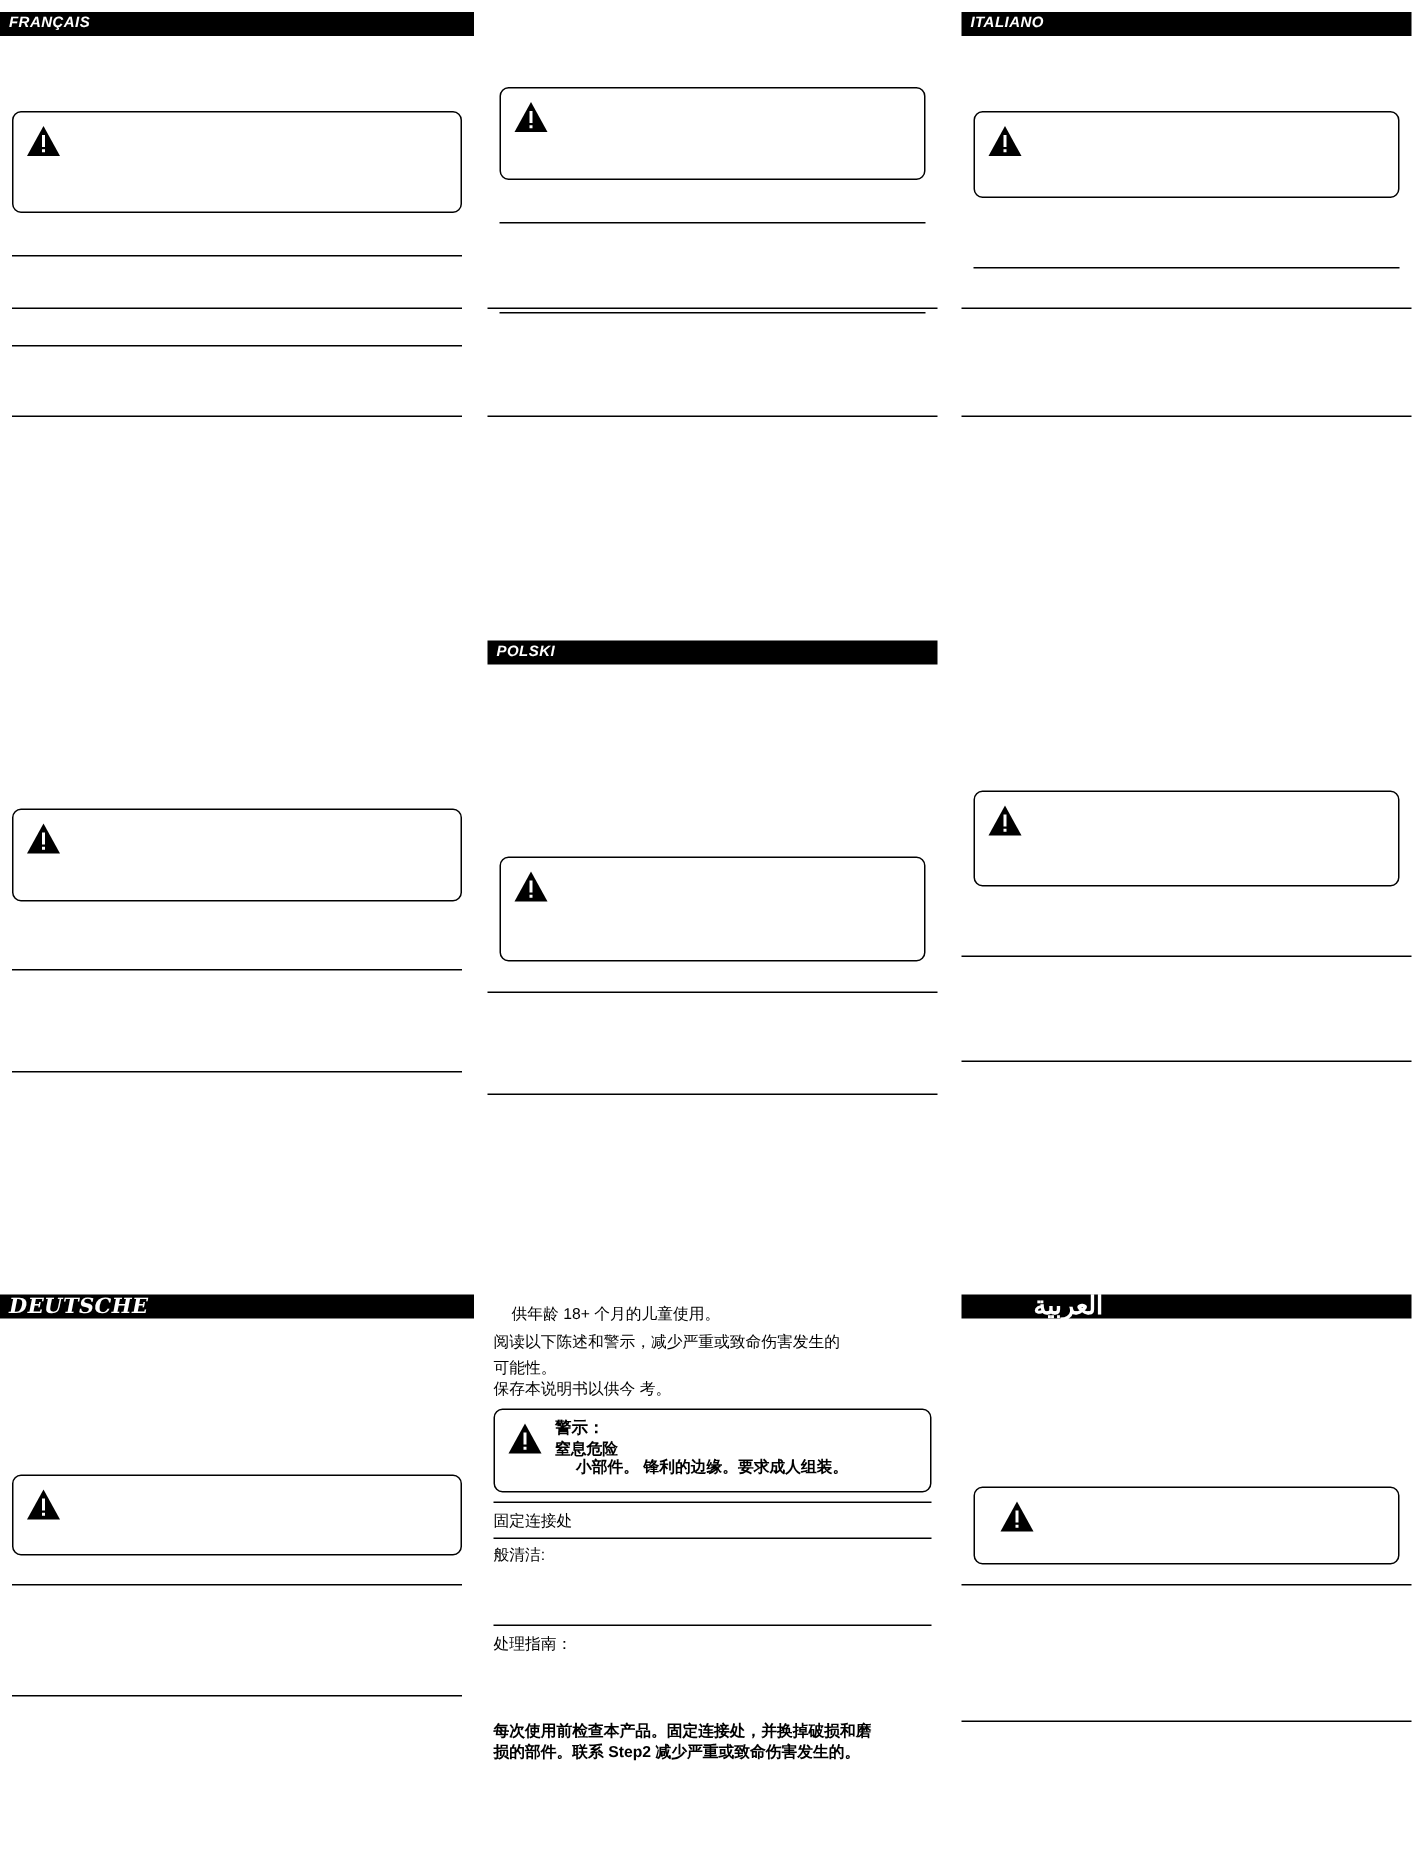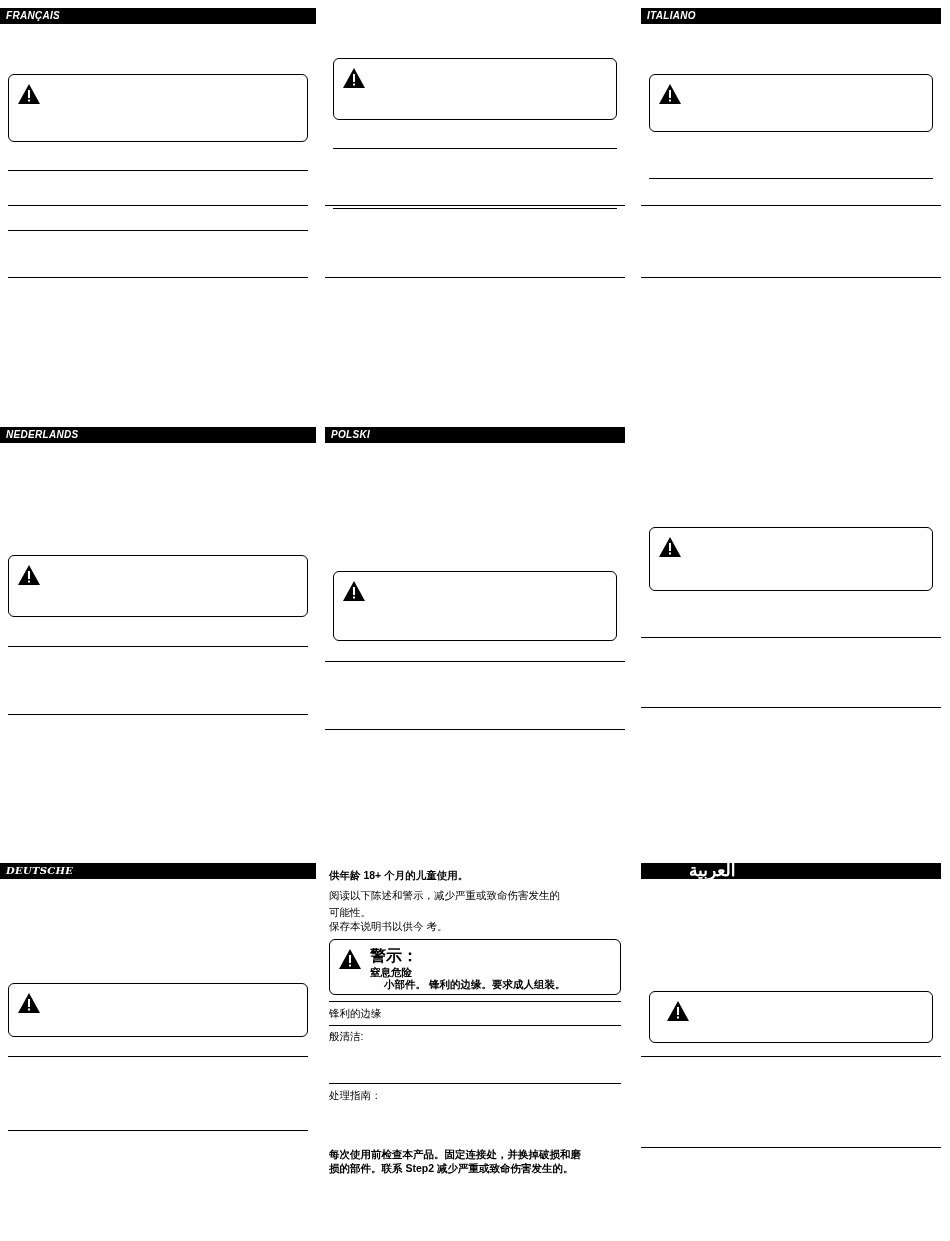--- a/index.html
+++ b/index.html
@@ -47,26 +47,26 @@
   .lang-bar.rtl {
     text-align: left;
     font-weight: bold;
     font-style: normal;
     font-size: 17px;
     padding-left: 48px;
   }
   .lang-bar.fraktur {
     font-family: "DejaVu Serif", serif;
     font-weight: bold;
-    font-size: 10px;
+    font-size: 14px;
   }
   .age-line {
     font-size: 10.5px;
-    font-weight: bold;
-    margin: 5px 0 6px 0;
+    font-weight: normal;
+    margin: 5px 0 6px 12px;
     min-height: 12px;
   }
   .body-text {
     font-size: 10.5px;
     line-height: 1.25;
     margin: 0 0 4px 0;
     min-height: 11px;
   }
   .warn-box {
     border: 1.6px solid #000000;
@@ -82,21 +82,21 @@
     margin-right: 8px;
     margin-top: 2px;
   }
   .warn-tri svg { display: block; }
   .warn-text {
     font-size: 10.5px;
     line-height: 1.2;
   }
   .warn-title {
     font-weight: bold;
-    font-size: 16px;
+    font-size: 11px;
   }
   .warn-sub {
     font-weight: bold;
     font-size: 10.5px;
   }
   .warn-detail {
     font-weight: bold;
     font-size: 10.5px;
     margin-top: 0;
     margin-left: 14px;
@@ -236,21 +236,20 @@
   <div style="position:absolute; left:8px;  top:205px; width:300px; border-top:1.3px solid #000;"></div>
   <div style="position:absolute; left:8px;  top:277px; width:300px; border-top:1.3px solid #000;"></div>
   <div style="position:absolute; left:325px; top:205px; width:300px; border-top:1.3px solid #000;"></div>
   <div style="position:absolute; left:325px; top:277px; width:300px; border-top:1.3px solid #000;"></div>
   <div style="position:absolute; left:641px; top:205px; width:300px; border-top:1.3px solid #000;"></div>
   <div style="position:absolute; left:641px; top:277px; width:300px; border-top:1.3px solid #000;"></div>
 
   <div class="row" style="top:427px;">
 
     <div class="col1">
-      <div class="lang-bar">NEDERLANDS</div>
       <div class="cell-inner">
         <div class="age-line"></div>
         <div class="body-text"></div>
         <div style="height:70px;"></div>
         <div class="warn-box" style="height:62px;">
           <span class="warn-tri">
             <svg width="24" height="22" viewBox="0 0 24 22">
                 <polygon points="12,1 23,21 1,21" fill="#000"></polygon>
                 <rect x="11" y="7" width="2" height="8" fill="#fff"></rect>
                 <rect x="11" y="16.5" width="2" height="2" fill="#fff"></rect>
@@ -369,21 +368,21 @@
                 <rect x="11" y="16.5" width="2" height="2" fill="#fff"></rect>
               </svg>
           </span>
           <div class="warn-text">
             <div class="warn-title">警示：</div>
             <div class="warn-sub">窒息危险</div>
             <div class="warn-detail">小部件。 锋利的边缘。要求成人组装。</div>
           </div>
         </div>
         <hr class="rule">
-        <div class="sec-title">锋利的边缘</div>
+        <div class="sec-title">固定连接处</div>
         <hr class="rule" style="margin:4px 0 4px 0;">
         <div class="sec-title">般清洁:</div>
         <div style="height:30px;"></div>
         <hr class="rule">
         <div class="sec-title">处理指南：</div>
         <div style="height:42px;"></div>
         <div class="bottom-note">每次使用前检查本产品。固定连接处，并换掉破损和磨</div>
         <div class="bottom-note">损的部件。联系 Step2 减少严重或致命伤害发生的。</div>
       </div>
     </div>

